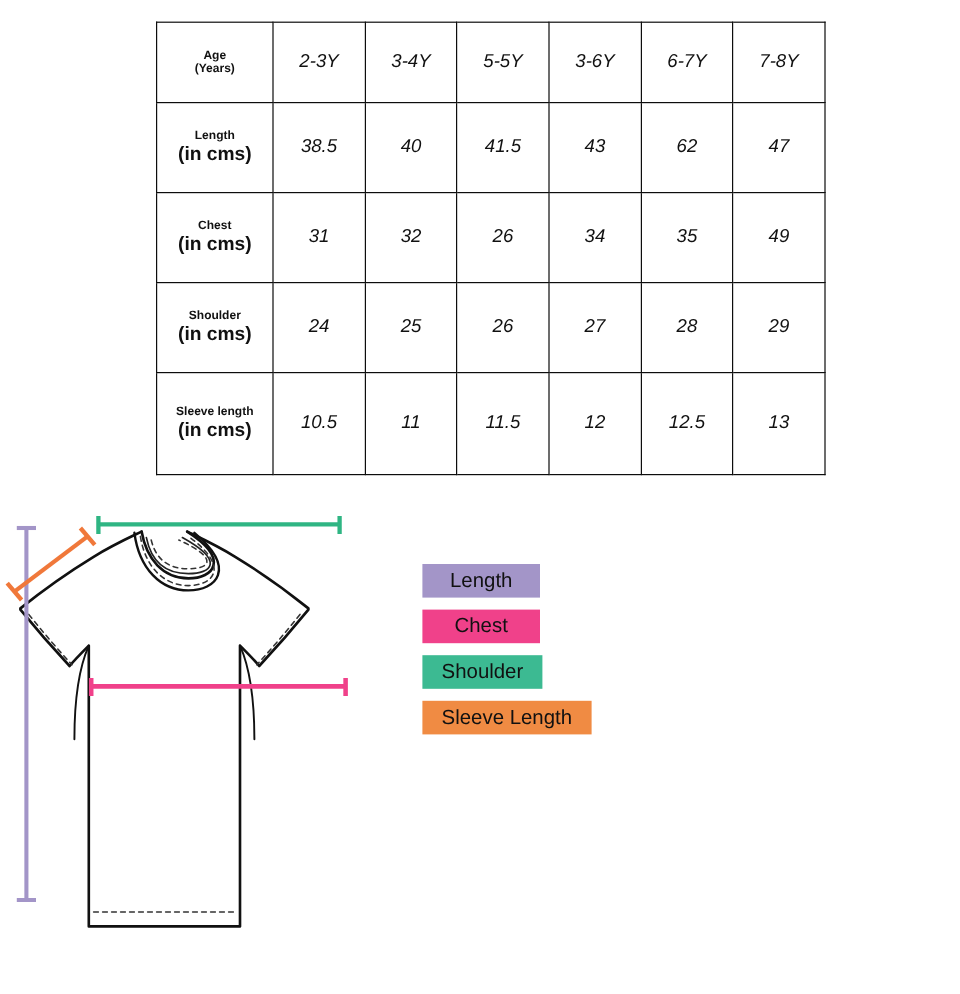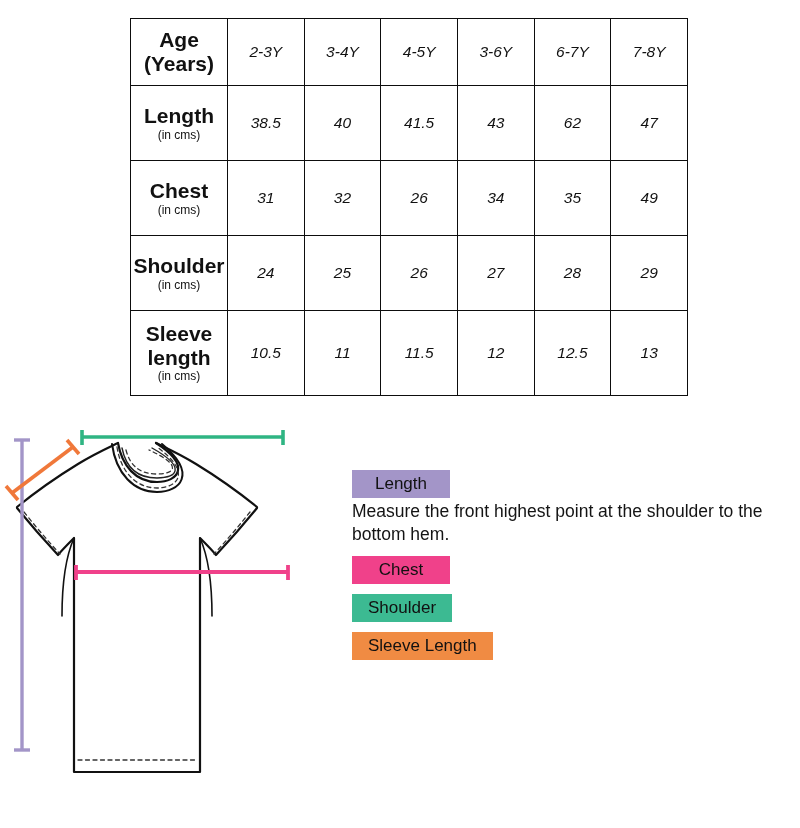--- a/index.html
+++ b/index.html
@@ -36,26 +36,26 @@
     color: #111111;
     padding: 0;
   }
   td.rowhead {
     width: 96px;
     line-height: 1.12;
     padding: 2px 3px;
   }
   td.rowhead .rh-main {
     font-weight: bold;
-    font-size: 21px;
+    font-size: 10px;
     display: block;
   }
   td.rowhead .rh-sub {
-    font-weight: normal;
-    font-size: 12px;
+    font-weight: bold;
+    font-size: 16px;
     display: block;
     margin-top: 1px;
   }
   tr.r-head td { height: 66px; }
   tr.r-body td { height: 74px; }
   tr.r-last td { height: 84px; }
   td.val { font-size: 15.5px; font-style: italic; }
   td.agehead .rh-main { font-weight: bold; }
 
   
@@ -105,21 +105,21 @@
 <div id="size-table-wrap">
   <table class="size-table">
     <tbody>
       <tr class="r-head">
         <td class="rowhead agehead">
           <span class="rh-main">Age</span>
           <span class="rh-main">(Years)</span>
         </td>
         <td class="val">2-3Y</td>
         <td class="val">3-4Y</td>
-        <td class="val">4-5Y</td>
+        <td class="val">5-5Y</td>
         <td class="val">3-6Y</td>
         <td class="val">6-7Y</td>
         <td class="val">7-8Y</td>
       </tr>
 
       <tr class="r-body">
         <td class="rowhead">
           <span class="rh-main">Length</span>
           <span class="rh-sub">(in cms)</span>
         </td>
@@ -248,21 +248,20 @@
       <line x1="288" y1="145" x2="288" y2="160"></line>
     </g>
 
   </svg>
 </div>
 
 <div id="legend">
 
   <div class="legend-entry">
     <span class="swatch purple">Length</span>
-    <div class="legend-desc">Measure the front highest point at the shoulder to the bottom hem.</div>
   </div>
 
   <div class="legend-entry">
     <span class="swatch pink">Chest</span>
   </div>
 
   <div class="legend-entry">
     <span class="swatch green">Shoulder</span>
   </div>
 

